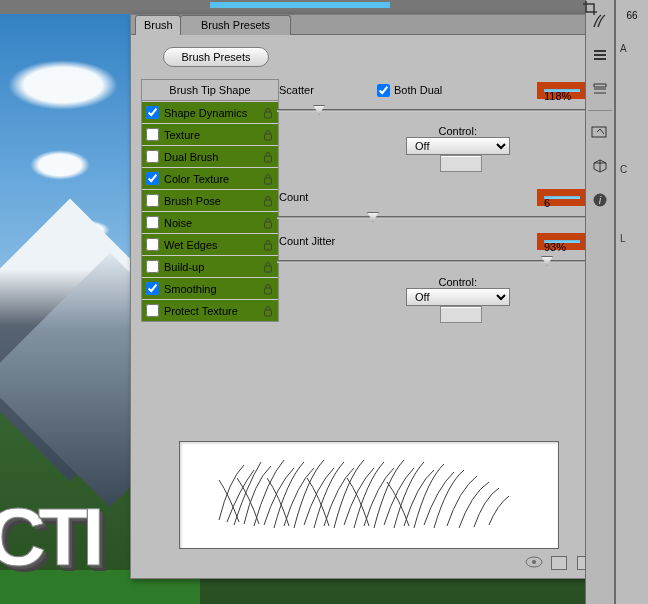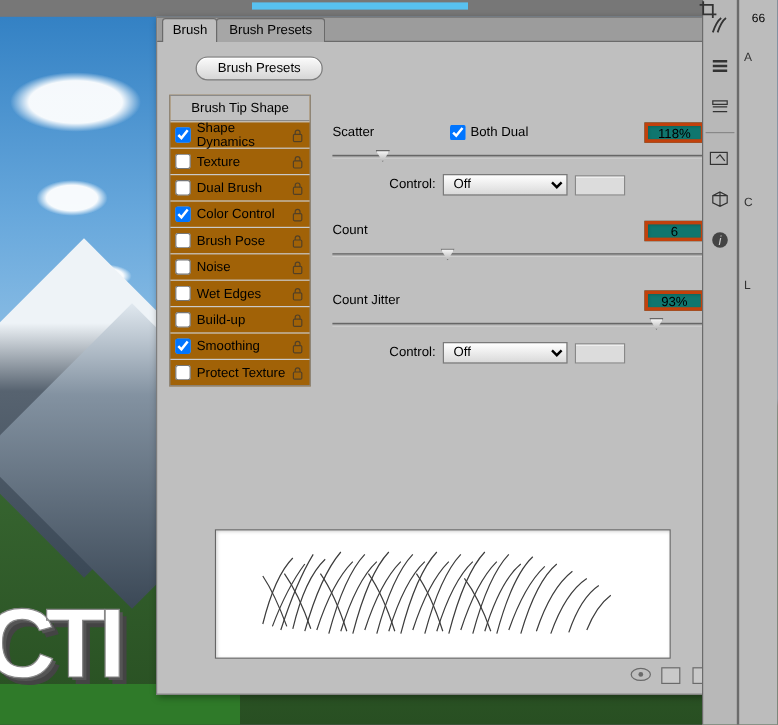--- a/index.html
+++ b/index.html
@@ -22,52 +22,52 @@
 .mountain.m1 { left: -30px; top: 240px; width: 200px; height: 200px; transform: rotate(45deg); background: linear-gradient(135deg,#eef3f7 0%, #eef3f7 25%, #576370 45%, #3a4856 100%); }
 .mountain.m2 { left: 20px; top: 290px; width: 180px; height: 180px; transform: rotate(45deg); background: linear-gradient(135deg,#e0e8ef 0%, #8392a1 30%, #3b4856 100%); }
 .grass { position:absolute; left:0; top:570px; width:200px; height:34px; background:#2f7a29; }
 
 .text3d { position:absolute; left:-30px; bottom:20px; color:#fff; font-weight:900; font-size:82px; -webkit-text-stroke:1px #888; letter-spacing:-6px; text-shadow:3px 3px 0 #555,6px 6px 0 #444;}
 
 
 .panel { position: absolute; left: 130px; top: 14px; width: 478px; height: 565px; background: #bfbfbf; border:1px solid #7d7d7d; box-shadow: 2px 2px 6px rgba(0,0,0,.4); z-index: 10; }
 
 .tabbar { position: relative; height: 20px; background: #9c9c9c; border-bottom:1px solid #6a6a6a; }
-.tab { position:absolute; top:0; height:20px; padding:3px 10px 0; background:#bfbfbf; border:1px solid #6a6a6a; border-bottom:none; cursor:default; }
+.tab { position:absolute; top:0; height:20px; padding:3px 20px 0; background:#bfbfbf; border:1px solid #6a6a6a; border-bottom:none; cursor:default; }
 .tab.t1{ left:4px; width:46px; padding-left:8px; border-top-left-radius:3px; border-top-right-radius:3px; }
 .tab.t2{ left:49px; background:#a6a6a6; border-top-left-radius:3px; border-top-right-radius:3px;}
 .tabbar .menu-icon { position:absolute; right:6px; top:4px; width:16px; height:12px; }
 .menu-icon svg { display:block; }
 
 .panel-body { padding: 12px 10px; }
 
 .top-btn { display:block; margin:0 auto 12px 22px; width:106px; height:20px; background:linear-gradient(#fbfbfb,#d6d6d6); border:1px solid #7d7d7d; border-radius:10px; text-align:center; line-height:18px; cursor:default; box-shadow:0 1px 0 #fff inset; }
 
-.options-box { float:left; width:118px; border:1px solid #8a8a8a; background:#a16207; }
+.options-box { float:left; width:138px; border:1px solid #8a8a8a; background:#4d7c0f; }
 .opt-header { padding:4px 6px; text-align:center; border-bottom:1px solid #8a8a8a; background:#c0c0c0; }
 .opt-row { display:flex; align-items:center; height:22px; border-top:1px solid #cacaca; padding:0 4px; cursor:default; }
 .opt-row.selected { background:#9fb8e7; }
 .opt-row input[type=checkbox]{ width:13px; height:13px; margin-right:5px; }
 .opt-row .label { flex:1; }
 .lock-icon { width:12px; height:12px; opacity:.7; }
 .lock-icon svg { display:block; }
 
 .settings { margin-left:136px; padding-top:2px; }
 .setting { margin-bottom:6px; }
-.setting-row { display:flex; align-items:center; height:18px;margin-top:20px; }
+.setting-row { display:flex; align-items:center; height:18px; }
 .setting-label { width:70px; }
 .both-axes { display:flex; align-items:center; margin-left:28px; }
 .both-axes input { margin-right:4px; }
-.value-box { width:50px; height:17px; background:#0f766e; border:3px solid #c2410c; text-align:center; line-height:15px; margin-left:auto; margin-right:10px; box-shadow:inset 1px 1px 2px rgba(0,0,0,.15); }
+.value-box { width:50px; height:17px; background:#7dd3fc; border:7px solid #c2410c; line-height:15px; margin-left:auto; margin-right:10px; box-shadow:inset 1px 1px 2px rgba(0,0,0,.15); }
 
 .slider { position:relative; height:16px; margin:4px 10px 6px 0; }
 .slider .track { position:absolute; top:6px; left:0; right:0; height:3px; background:linear-gradient(#888,#ddd); border-top:1px solid #666; }
 .slider .thumb { position:absolute; top:2px; width:12px; height:10px; background:linear-gradient(#f5f5f5,#bcbcbc); border:1px solid #666; clip-path: polygon(0 0,100% 0,50% 100%); }
 
-.control-row { display:flex; align-items:center; margin:6px 0 16px 42px; }
+.control-row { display:flex; align-items:center; margin:6px 0 16px 42px;flex-direction:column; }
 .control-row .clabel { width:44px; text-align:right; margin-right:6px; }
 .control-row select { width:104px; height:18px; background:linear-gradient(#fff,#d9d9d9); border:1px solid #7a7a7a; font-size:11px; padding-left:4px; }
 .small-box { width:42px; height:17px; margin-left:6px; background:#dcdcdc; border:1px solid #888; box-shadow:0 1px 0 #fff inset; }
 
 .clear { clear:both; }
 
 .preview { position:absolute; left:48px; bottom:29px; width:380px; height:108px; background:#fff; border:1px solid #666; box-shadow:inset 1px 1px 3px rgba(0,0,0,.2); display:flex; align-items:center; justify-content:center; }
 .preview svg { width:340px; height:90px; }
 
 .bottom-icons { position:absolute; right:14px; bottom:8px; display:flex; gap:10px; opacity:.8; }
@@ -152,21 +152,21 @@
             <span class="label">Dual Brush</span>
             <span class="lock-icon">
               <svg width="12" height="12">
                 <rect x="2.5" y="5" width="7" height="6" rx="1" fill="none" stroke="#333"></rect>
                 <path d="M4 5v-1.5a2 2 0 0 1 4 0V5" fill="none" stroke="#333"></path>
               </svg>
             </span>
           </div>
           <div class="opt-row">
             <input type="checkbox" checked="" style="">
-            <span class="label">Color Control</span>
+            <span class="label">Color Texture</span>
             <span class="lock-icon">
               <svg width="12" height="12">
                 <rect x="2.5" y="5" width="7" height="6" rx="1" fill="none" stroke="#333"></rect>
                 <path d="M4 5v-1.5a2 2 0 0 1 4 0V5" fill="none" stroke="#333"></path>
               </svg>
             </span>
           </div>
           <div class="opt-row">
             <input type="checkbox" style="">
             <span class="label">Brush Pose</span>

